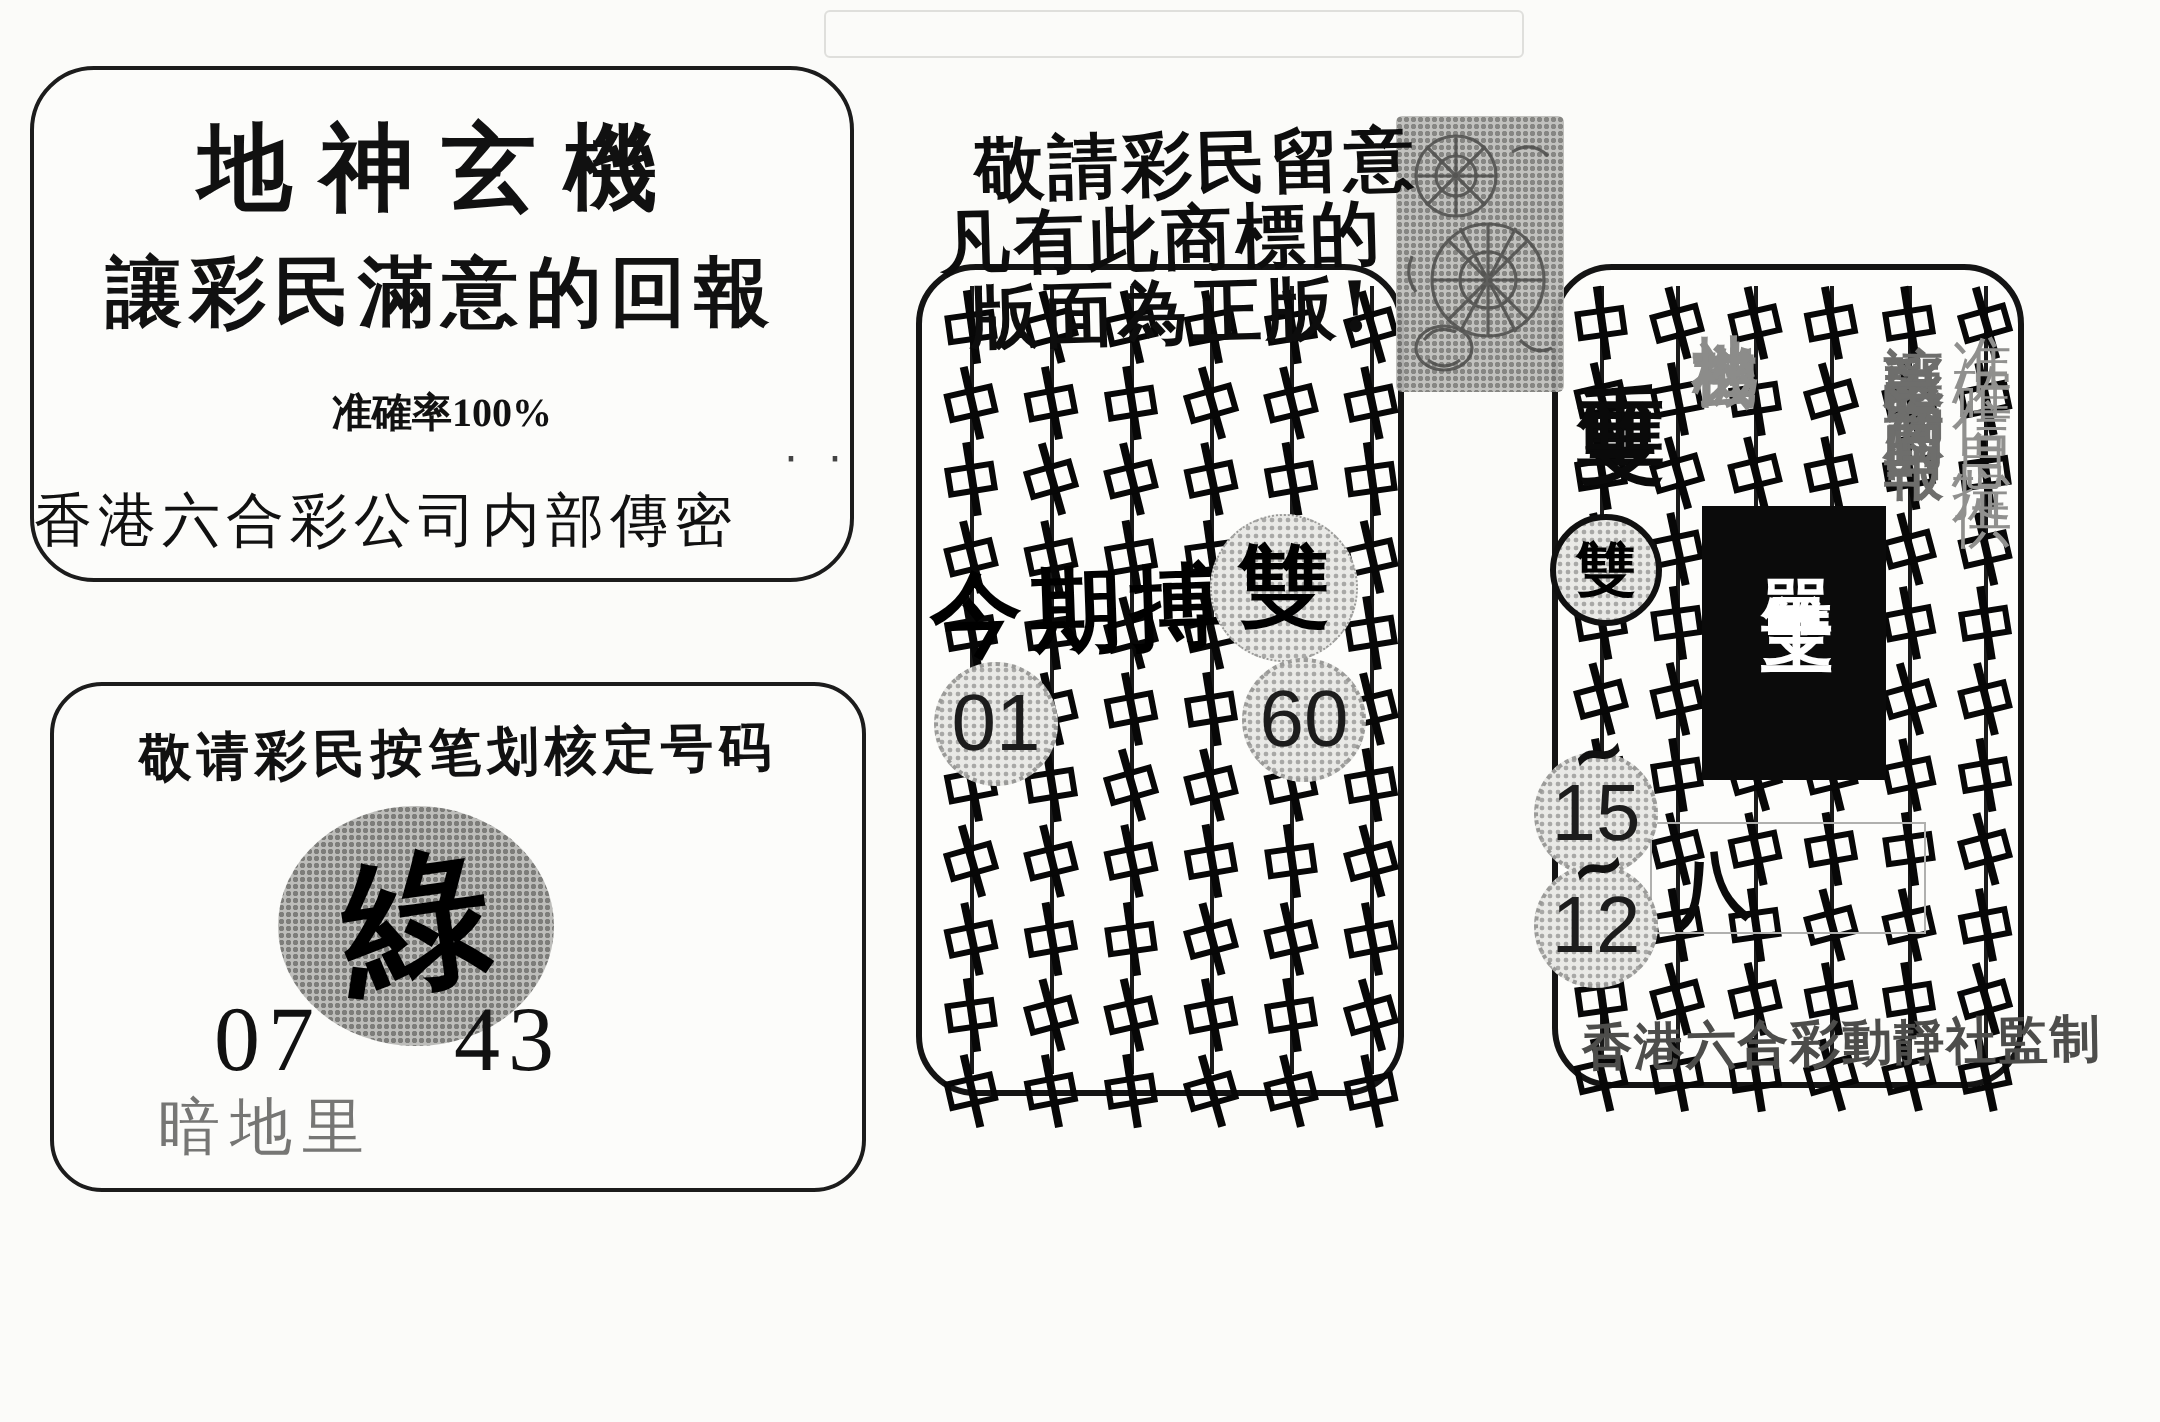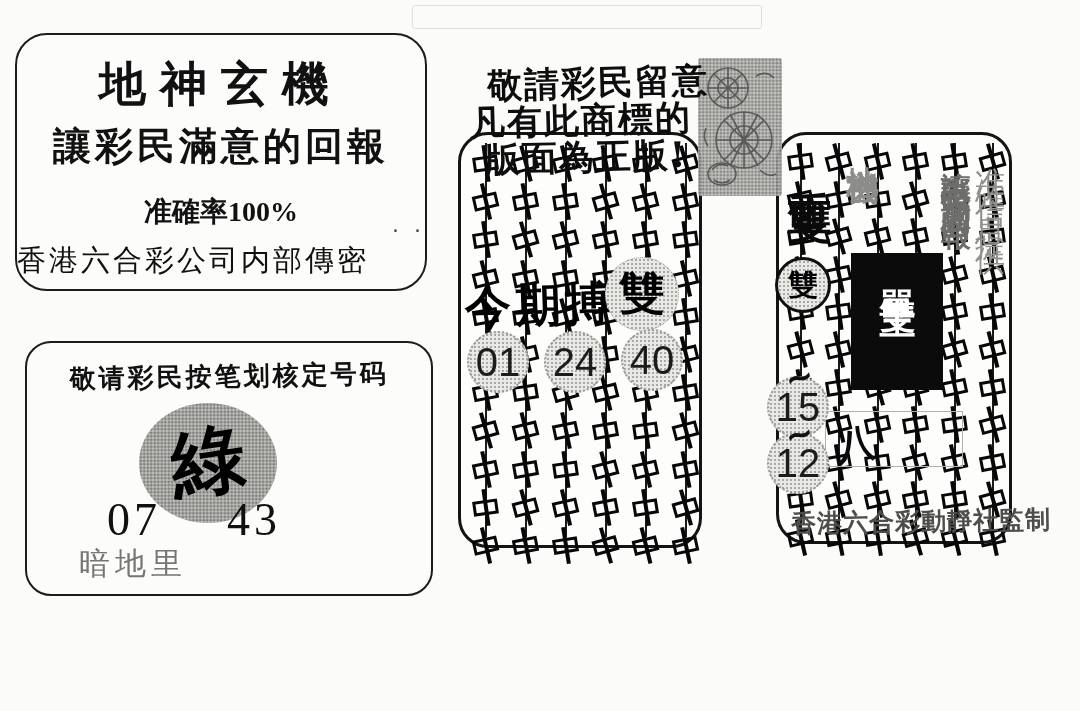--- a/index.html
+++ b/index.html
@@ -20,21 +20,21 @@
     background-color:#bdbdba;
     background-image:radial-gradient(#7d7d7a 1.2px, rgba(0,0,0,0) 1.5px);
     background-size:3.5px 3.5px;
   }
   
   .topfaint{left:412px;top:5px;width:348px;height:22px;border:1px solid #cfcfcc;border-radius:3px;opacity:.65;}
   
   .box1{left:15px;top:33px;width:408px;height:254px;border:2.5px solid #1c1c1c;border-radius:32px;background:#fcfcfa;}
   .box1 .title{left:0;right:0;top:18px;text-align:center;font-size:47px;font-weight:bold;letter-spacing:14px;font-family:"DejaVu Serif",serif;}
   .box1 .issue{left:0;right:0;top:86px;text-align:center;font-size:38px;font-weight:bold;letter-spacing:4px;font-family:"DejaVu Serif",serif;}
-  .box1 .acc{left:0;right:0;top:158px;text-align:center;font-size:28px;font-weight:600;font-family:"Liberation Serif",serif;}
+  .box1 .acc{left:0;right:0;top:158px;text-align:center;font-size:20px;font-weight:600;font-family:"Liberation Serif",serif;}
   .box1 .src{left:0;right:0;top:206px;text-align:left;font-size:29px;letter-spacing:3px;font-family:Liberation Serif, serif;}
   .dots{left:392px;top:218px;font-size:22px;color:#444;letter-spacing:4px;}
   
   .box2{left:25px;top:341px;width:404px;height:251px;border:2.5px solid #1c1c1c;border-radius:26px;background:#fcfcfa;}
   .box2 .inst{left:0;right:0;top:16px;text-align:center;font-size:26px;font-weight:bold;letter-spacing:3px;transform:rotate(-1deg);font-family:"DejaVu Serif",serif;}
   .box2 .greenEllipse{left:112px;top:60px;width:138px;height:120px;border-radius:50%;display:flex;align-items:center;justify-content:center;}
   .box2 .greenChar{font-size:74px;font-weight:bold;color:#000;transform:rotate(-8deg);font-family:"DejaVu Serif",serif;}
   .box2 .numL{left:80px;top:150px;font-size:46px;font-family:"Liberation Serif",serif;letter-spacing:4px;}
   .box2 .numR{left:200px;top:150px;font-size:46px;font-family:"Liberation Serif",serif;letter-spacing:4px;}
   .box2 .foot{left:52px;top:200px;font-size:31px;color:#767674;letter-spacing:5px;}
@@ -394,25 +394,22 @@
         <i class="zb"></i>
       </span>
     </div>
   <div class="abs betText">今期搏</div>
   <div class="abs dblCircleA halftone">
     <span>雙</span>
   </div>
   <div class="abs numCircle halftone nA1">
     <span>01</span>
   </div>
-  <div class="abs numCircle halftone nA2">
-    <span>24</span>
-  </div>
   <div class="abs numCircle halftone nA3">
-    <span>40</span>
+    <span>60</span>
   </div>
 </section>
 
 <section class="abs zcard cardB">
   <div class="grid" id="gridB">
       <i class="colline" style="left: 21px; top: 8px; height: 390px;"></i>
       <span class="zhong" title="中" style="left: 22px; top: 26px; transform: rotate(-8deg);">
         <i class="zv"></i>
         <i class="zb"></i>
       </span>

